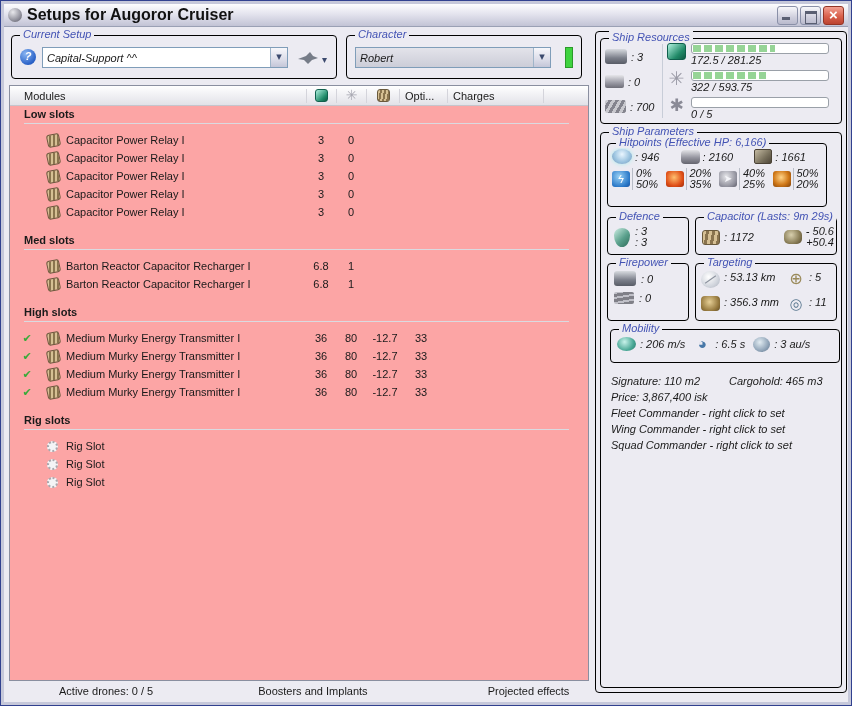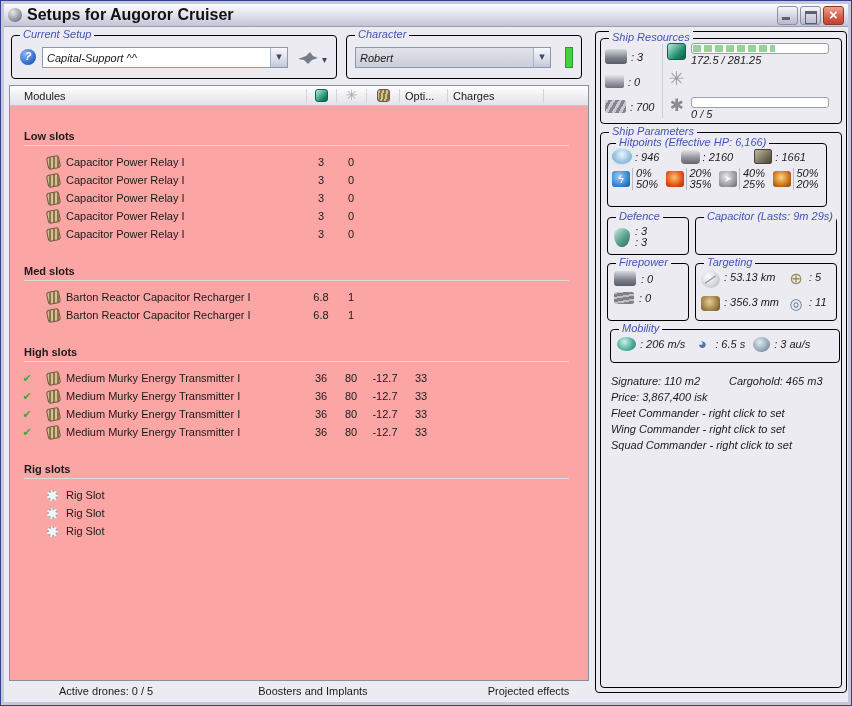--- a/index.html
+++ b/index.html
@@ -60,21 +60,21 @@
     border:1px solid #8a8fa0;overflow:hidden;}
   .lv-header{display:grid;grid-template-columns:296px 30px 30px 33px 48px 96px 1fr;height:20px;
     background:linear-gradient(180deg,#ffffff,#eaeaef 70%,#e2e2e8);border-bottom:1px solid #c5c5cd;
     align-items:center;}
   .lv-header>span{height:14px;display:flex;align-items:center;justify-content:center;
     border-left:1px solid #d4d4db;}
   .lv-header>.h-name{justify-content:flex-start;padding-left:14px;border-left:none;}
   .lv-header>.h-opti,.lv-header>.h-charges{justify-content:flex-start;padding-left:5px;}
   .lv-body{padding-top:2px;}
   .msection{margin-bottom:13px;}
-  .msec-head{font-weight:bold;margin:22px 0 7px 14px;padding-bottom:3px;width:545px;
+  .msec-head{font-weight:bold;margin:0 0 7px 14px;padding-bottom:3px;width:545px;
     border-bottom:1px solid #dadae0;}
   .mrow{display:grid;grid-template-columns:34px 18px 244px 30px 30px 38px 34px;height:18px;
     align-items:center;cursor:default;}
   .c-check{text-align:center;color:#3aaa3a;font-size:11px;}
   .c-check.on::before{content:"\2714";}
   .c-name{padding-left:4px;white-space:nowrap;overflow:hidden;}
   .c-val{text-align:center;}
 
   .module-icon{width:13px;height:13px;border-radius:3px;margin-left:3px;border:1px solid #6a5a3c;
     background:repeating-linear-gradient(100deg,#d6c094 0 2px,#8a744e 2px 4px);transform:rotate(-12deg);}
@@ -424,20 +424,26 @@
             <i class="ico i-cpu"></i>
             <div class="pcol">
               <div class="pbar">
                   <div class="pfill" id="bar-cpu" style="width: 61.3%;"></div>
                 </div>
               <div class="ptext">172.5 / 281.25</div>
             </div>
           </div>
           <div class="res-row">
             <i class="ico i-pg"></i>
+            <div class="pcol">
+              <div class="pbar">
+                  <div class="pfill" id="bar-pg" style="width: 54.2%;"></div>
+                </div>
+              <div class="ptext">322 / 593.75</div>
+            </div>
           </div>
           <div class="res-row">
             <i class="ico i-drone"></i>
             <div class="pcol">
               <div class="pbar">
                   <div class="pfill" id="bar-drone" style="width: 0%;"></div>
                 </div>
               <div class="ptext">0 / 5</div>
             </div>
           </div>
@@ -505,20 +511,29 @@
             <i class="ico i-defshield"></i>
             <span class="stack2">
               <span>: 3</span>
               <span>: 3</span>
             </span>
           </div>
         </div>
 
         <div class="groupbox gb-cap">
           <span class="gb-label">Capacitor (Lasts: 9m 29s)</span>
+          <div class="cap-row">
+            <i class="ico i-coil"></i>
+            <span>: 1172</span>
+            <i class="ico i-boost" style="margin-left:auto;"></i>
+            <span class="cap-delta" style="margin-left:0;">
+              <span>- 50.6</span>
+              <span>+50.4</span>
+            </span>
+          </div>
         </div>
 
         <div class="groupbox gb-fire">
           <span class="gb-label">Firepower</span>
           <div class="fire-col">
             <span class="fire-item">
                 <i class="ico i-turret"></i>
                 <span>: 0</span>
               </span>
             <span class="fire-item">

